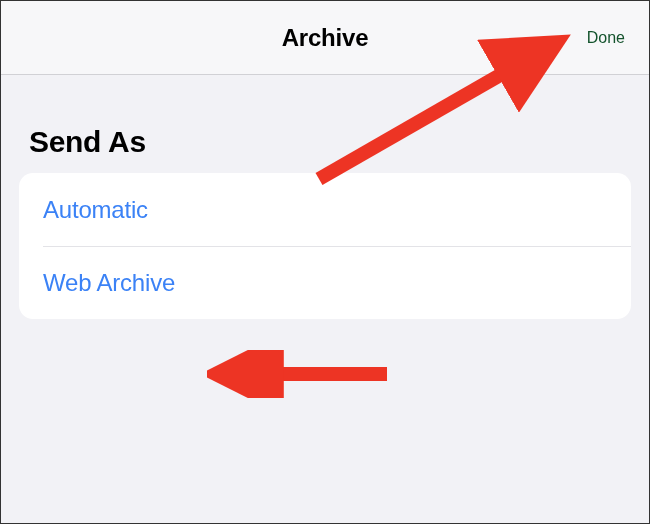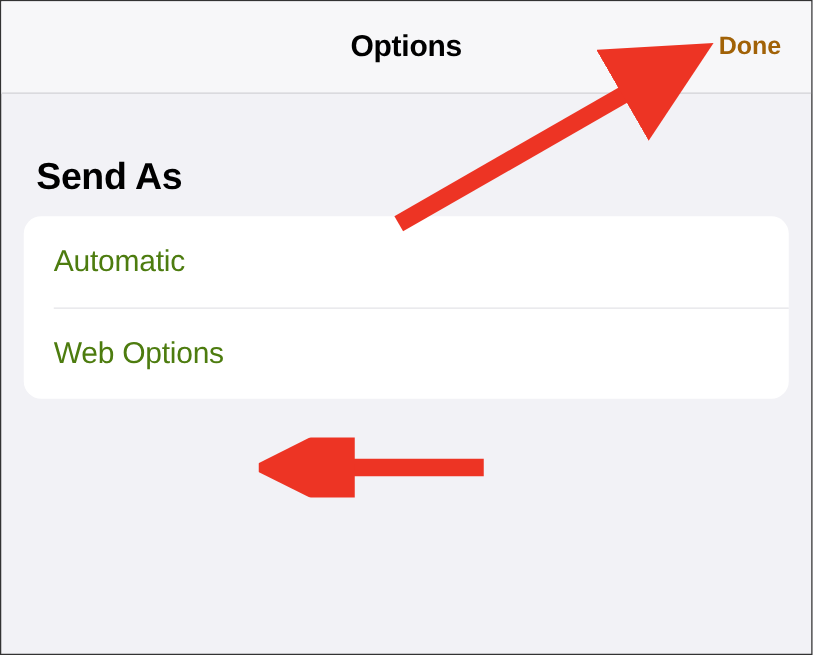--- a/index.html
+++ b/index.html
@@ -30,23 +30,23 @@
       font-size: 24px;
       font-weight: 600;
       color: #000;
       letter-spacing: -0.2px;
     }
     .done-button {
       position: absolute;
       right: 24px;
       top: 50%;
       transform: translateY(-50%);
-      font-size: 20px;
-      font-weight: 700;
-      color: #a16207;
+      font-size: 16px;
+      font-weight: 400;
+      color: #14532d;
       background: none;
       border: none;
       cursor: pointer;
     }
     .section-header {
       padding: 50px 12px 14px 28px;
       font-size: 30px;
       font-weight: 700;
       color: #000;
       letter-spacing: -0.3px;
@@ -69,21 +69,21 @@
       content: "";
       position: absolute;
       top: 0;
       left: 24px;
       right: 0;
       height: 1px;
       background: #e3e3e7;
     }
     .row-label {
       font-size: 24px;
-      color: #4d7c0f;
+      color: #3b82f6;
       letter-spacing: -0.2px;
     }
     .checkmark {
       color: #007aff;
       width: 26px;
       height: 26px;
       display: none;
     }
     .selected .checkmark {
       display: block;
@@ -105,33 +105,33 @@
       width: 190px;
       height: 48px;
       pointer-events: none;
       z-index: 10;
     }
   </style>
 </head>
 <body>
 
 <div class="header">
-  <span class="header-title">Options</span>
+  <span class="header-title">Archive</span>
   <button class="done-button">Done</button>
 </div>
 
 <div class="section-header">Send As</div>
 
 <div class="list-card">
   <div class="list-row">
     <span class="row-label">Automatic</span>
 
   </div>
   <div class="list-row">
-    <span class="row-label">Web Options</span>
+    <span class="row-label">Web Archive</span>
 
   </div>
 </div>
 
 <svg class="arrow-done" viewBox="0 0 280 160">
   <defs>
     <marker id="arrowhead1" markerWidth="6" markerHeight="6" refX="4.2" refY="3" orient="auto">
       <polygon points="0 0, 6 3, 0 6" fill="#ed3424"></polygon>
     </marker>
   </defs>

